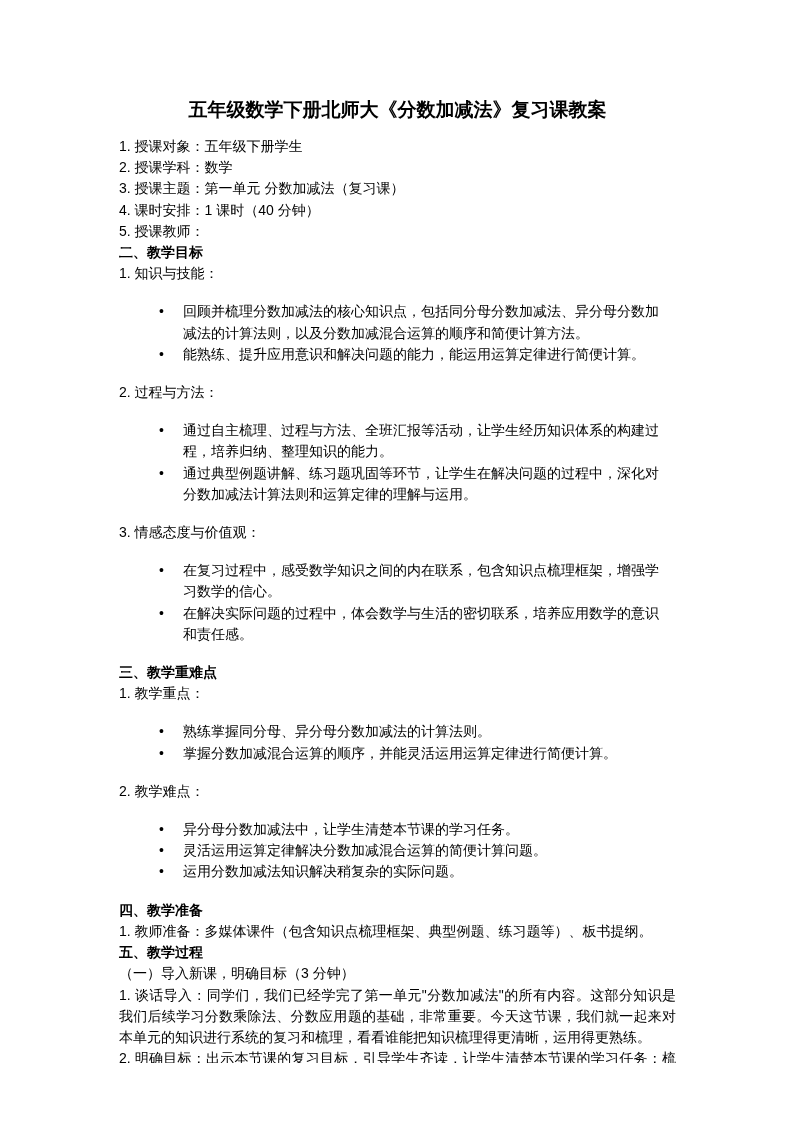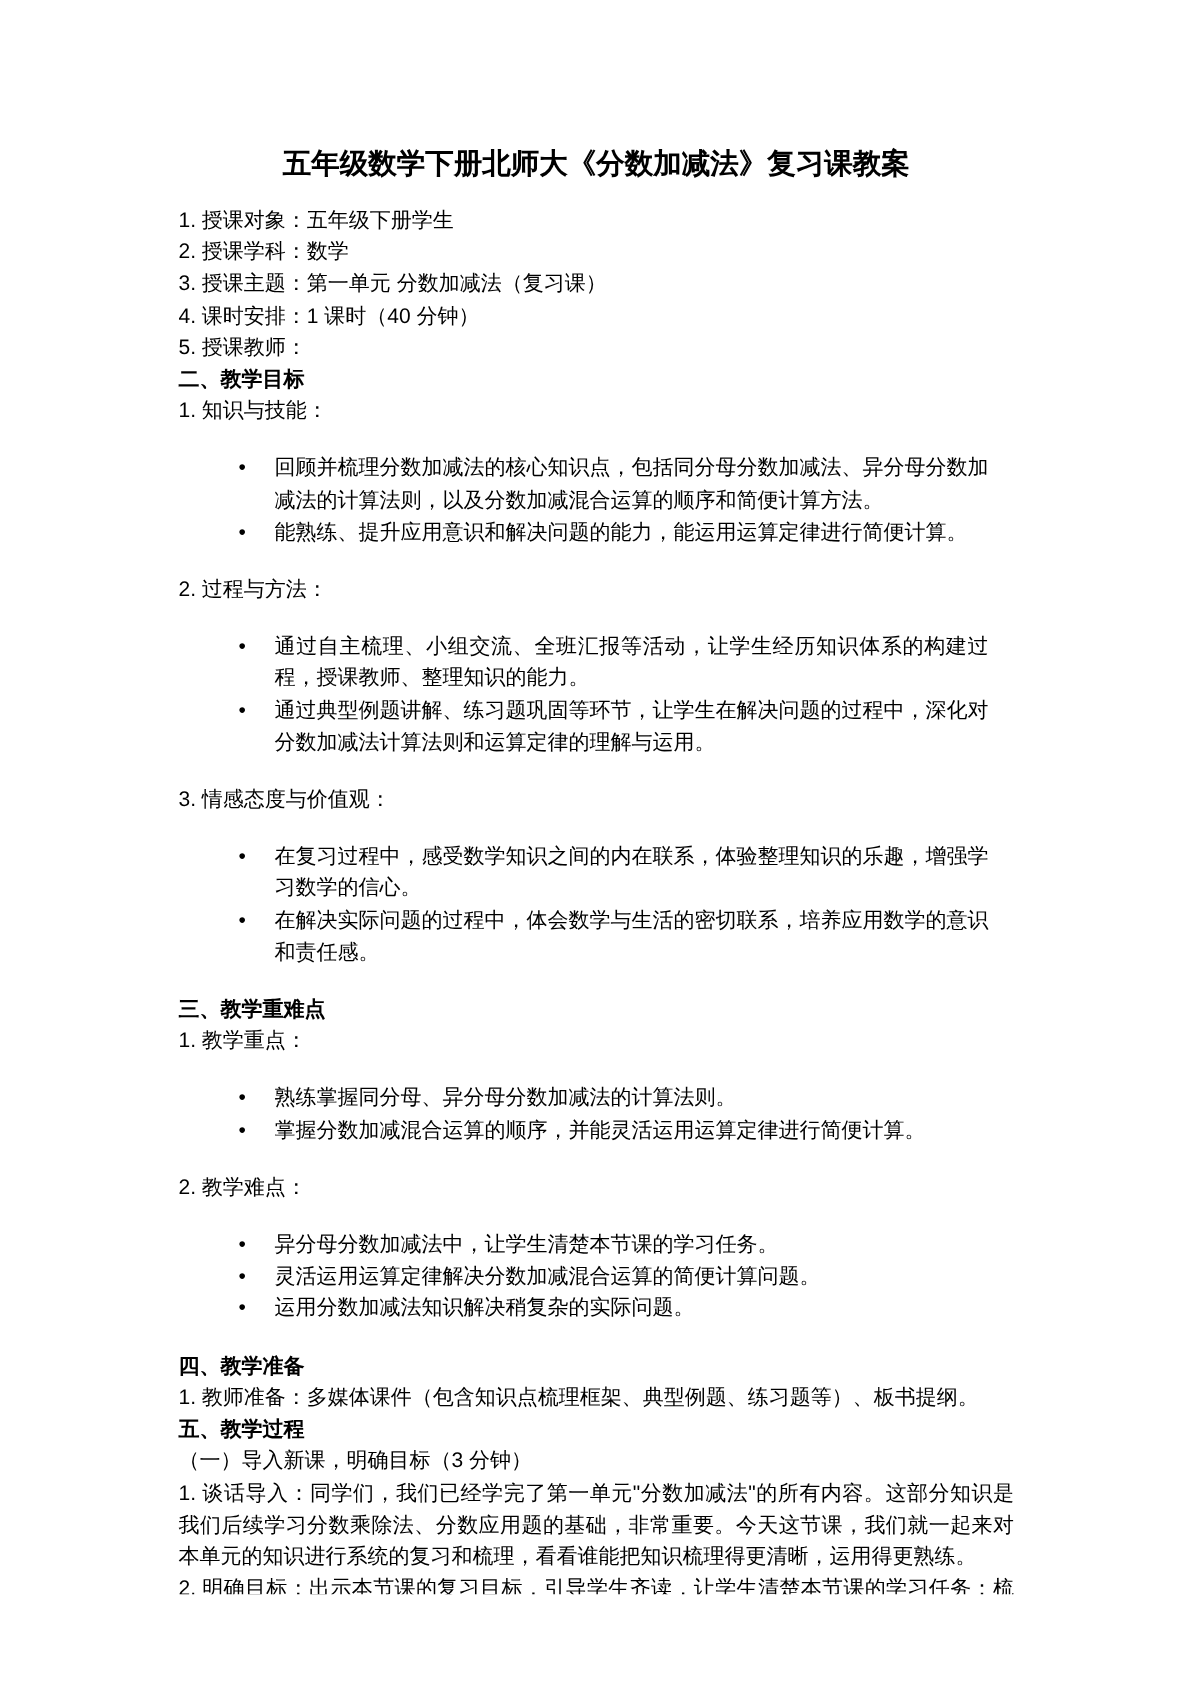--- a/index.html
+++ b/index.html
@@ -79,27 +79,27 @@
     <h2 class="sec-heading">二、教学目标</h2>
 
     <p class="para">1. 知识与技能：</p>
     <ul class="bullets">
       <li>回顾并梳理分数加减法的核心知识点，包括同分母分数加减法、异分母分数加减法的计算法则，以及分数加减混合运算的顺序和简便计算方法。</li>
       <li>能熟练、提升应用意识和解决问题的能力，能运用运算定律进行简便计算。</li>
     </ul>
 
     <p class="para">2. 过程与方法：</p>
     <ul class="bullets">
-      <li>通过自主梳理、小组交流、全班汇报等活动，让学生经历知识体系的构建过程，授课教师、整理知识的能力。</li>
+      <li>通过自主梳理、过程与方法、全班汇报等活动，让学生经历知识体系的构建过程，培养归纳、整理知识的能力。</li>
       <li>通过典型例题讲解、练习题巩固等环节，让学生在解决问题的过程中，深化对分数加减法计算法则和运算定律的理解与运用。</li>
     </ul>
 
     <p class="para">3. 情感态度与价值观：</p>
     <ul class="bullets">
-      <li>在复习过程中，感受数学知识之间的内在联系，体验整理知识的乐趣，增强学习数学的信心。</li>
+      <li>在复习过程中，感受数学知识之间的内在联系，包含知识点梳理框架，增强学习数学的信心。</li>
       <li>在解决实际问题的过程中，体会数学与生活的密切联系，培养应用数学的意识和责任感。</li>
     </ul>
   </section>
 
   <section>
     <h2 class="sec-heading">三、教学重难点</h2>
 
     <p class="para">1. 教学重点：</p>
     <ul class="bullets">
       <li>熟练掌握同分母、异分母分数加减法的计算法则。</li>

